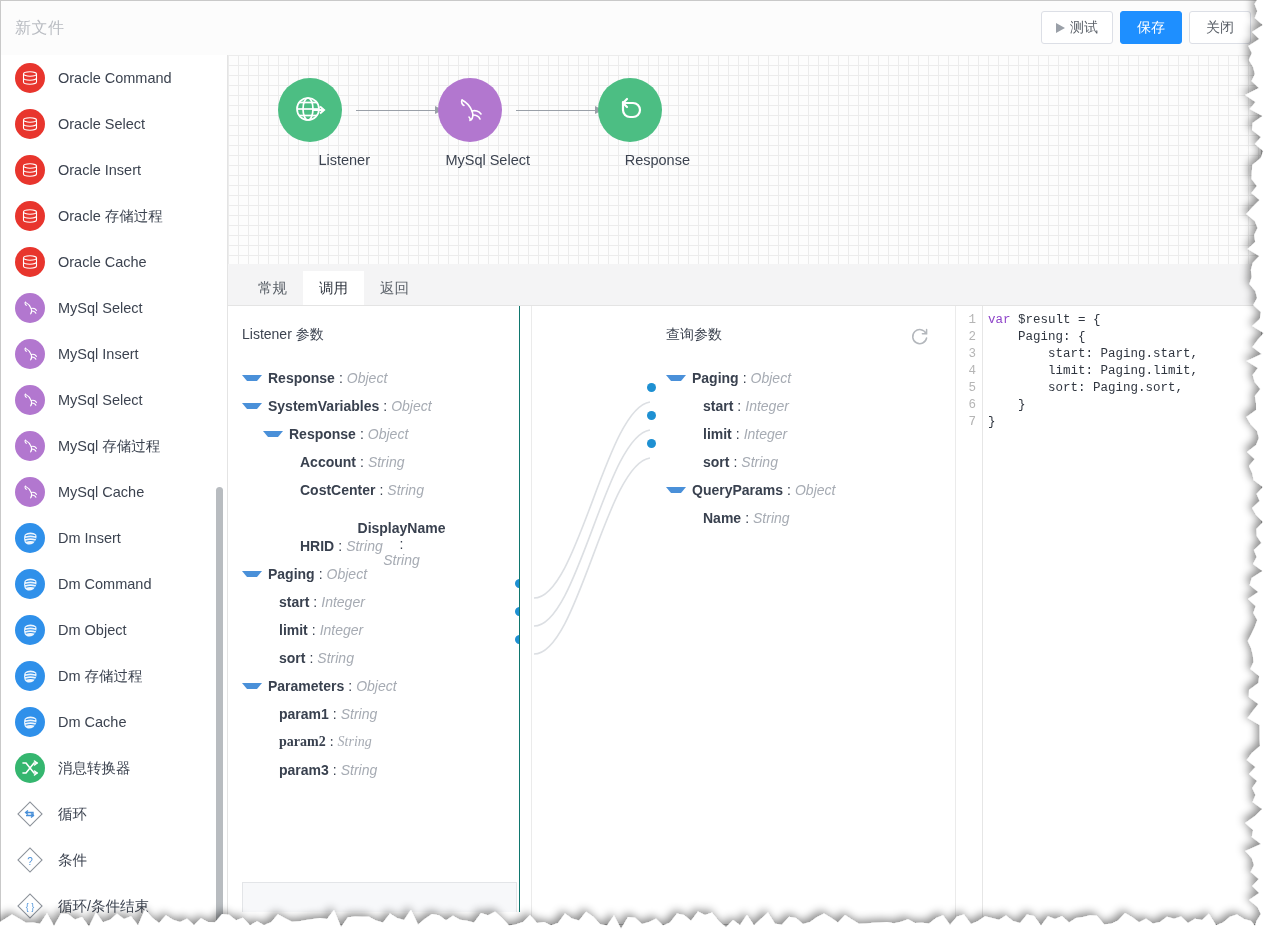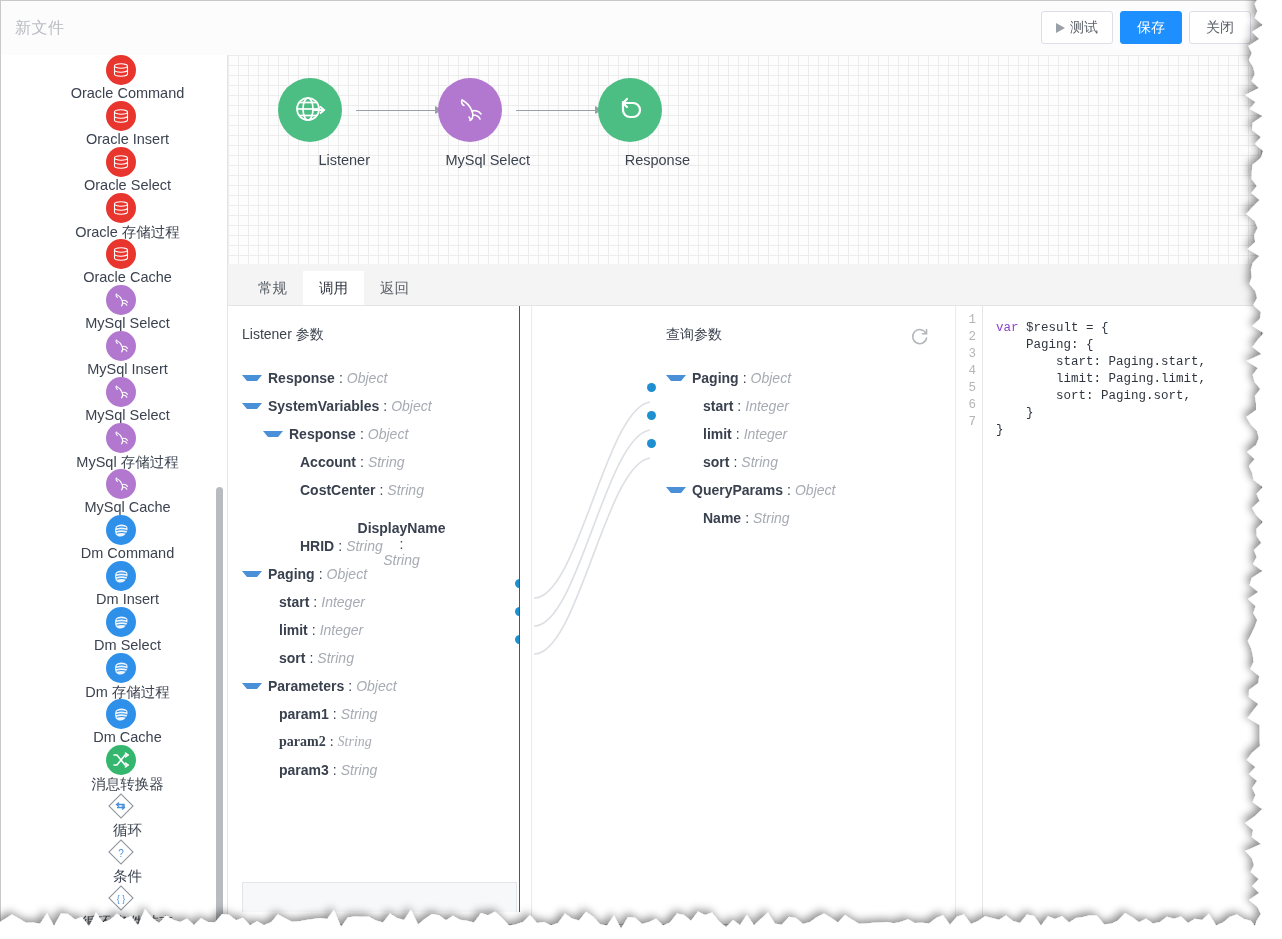--- a/index.html
+++ b/index.html
@@ -36,21 +36,20 @@
 
   
   .sidebar{
     position:absolute;left:0;top:54px;width:226px;bottom:0;
     background:#fff;border-right:1px solid #e4e4e4;overflow:hidden;
   }
   .sb-list{position:absolute;left:0;top:0;width:226px;}
   .sb-item{
     height:46px;display:flex;align-items:center;padding-left:14px;box-sizing:border-box;
     cursor:pointer;
-    flex-direction:column;
   }
   .sb-label{margin-left:13px;font-size:14.5px;color:#3c4350;white-space:nowrap;}
   .ico{width:30px;height:30px;border-radius:50%;display:flex;align-items:center;
        justify-content:center;flex:0 0 30px;}
   .ico svg{display:block;}
   .ico-plain{width:30px;height:30px;display:flex;align-items:center;justify-content:center;flex:0 0 30px;}
 
   .sb-scroll{
     position:absolute;right:4px;top:432px;width:7px;height:440px;border-radius:4px;
     background:#b8bcc0;cursor:pointer;
@@ -124,21 +123,21 @@
   
   .gutter{
     position:absolute;left:0;top:0;width:26px;bottom:0;background:#fff;border-right:1px solid #e6e6e6;
   }
   .gutter div{
     text-align:right;padding-right:6px;font-family:"Liberation Mono",monospace;
     font-size:12.5px;line-height:17px;color:#b5b5b5;
   }
   .codelines{position:absolute;left:32px;top:0;right:0;bottom:0;}
   .codelines pre{
-    margin:8px;font-family:"Liberation Mono",monospace;font-size:12.5px;line-height:17px;
+    margin:0;font-family:"Liberation Mono",monospace;font-size:12.5px;line-height:17px;
     color:#303640;white-space:pre;
   }
   .kw{color:#8e44c9;}
   .code-top-pad{height:6px;}
 
   .bottom-box{
     position:absolute;left:14px;bottom:0;width:275px;height:30px;
     background:#f7f8fa;border:1px solid #e3e5e8;border-bottom:none;box-sizing:border-box;
   }
 
@@ -175,31 +174,31 @@
           <span class="sb-label">Oracle Command</span>
         </div>
         <div class="sb-item">
           <span class="ico" style="background:#e8352d">
             <svg width="18" height="18" viewBox="0 0 18 18" fill="none" stroke="#fff" stroke-width="1.1">
               <ellipse cx="9" cy="5" rx="6.5" ry="2.2"></ellipse>
               <path d="M2.5 5 v4 a6.5 2.2 0 0 0 13 0 v-4"></path>
               <path d="M2.5 9 v4 a6.5 2.2 0 0 0 13 0 v-4"></path>
             </svg>
           </span>
-          <span class="sb-label">Oracle Insert</span>
+          <span class="sb-label">Oracle Select</span>
         </div>
         <div class="sb-item">
           <span class="ico" style="background:#e8352d">
             <svg width="18" height="18" viewBox="0 0 18 18" fill="none" stroke="#fff" stroke-width="1.1">
               <ellipse cx="9" cy="5" rx="6.5" ry="2.2"></ellipse>
               <path d="M2.5 5 v4 a6.5 2.2 0 0 0 13 0 v-4"></path>
               <path d="M2.5 9 v4 a6.5 2.2 0 0 0 13 0 v-4"></path>
             </svg>
           </span>
-          <span class="sb-label">Oracle Select</span>
+          <span class="sb-label">Oracle Insert</span>
         </div>
         <div class="sb-item">
           <span class="ico" style="background:#e8352d">
             <svg width="18" height="18" viewBox="0 0 18 18" fill="none" stroke="#fff" stroke-width="1.1">
               <ellipse cx="9" cy="5" rx="6.5" ry="2.2"></ellipse>
               <path d="M2.5 5 v4 a6.5 2.2 0 0 0 13 0 v-4"></path>
               <path d="M2.5 9 v4 a6.5 2.2 0 0 0 13 0 v-4"></path>
             </svg>
           </span>
           <span class="sb-label">Oracle 存储过程</span>
@@ -269,39 +268,39 @@
           </span>
           <span class="sb-label">MySql Cache</span>
         </div>
         <div class="sb-item">
           <span class="ico" style="background:#2f90ea">
             <svg width="19" height="19" viewBox="0 0 20 20" fill="none" stroke="#fff" stroke-width="1.2">
               <path d="M4 6 C7 3 13 3 16 6 C17 8 16 12 13 15 C10 17 6 17 4 14 C3 11 3 8 4 6 Z" fill="#fff" stroke="none" opacity="0.92"></path>
               <path d="M5 7 C8 6 12 6 15 7 M4.5 10 C8 9 12 9 15.5 10 M5 13 C8 12 12 12 15 13" stroke="#2f90ea" stroke-width="1.1"></path>
             </svg>
           </span>
-          <span class="sb-label">Dm Command</span>
+          <span class="sb-label">Dm Insert</span>
         </div>
         <div class="sb-item">
           <span class="ico" style="background:#2f90ea">
             <svg width="19" height="19" viewBox="0 0 20 20" fill="none" stroke="#fff" stroke-width="1.2">
               <path d="M4 6 C7 3 13 3 16 6 C17 8 16 12 13 15 C10 17 6 17 4 14 C3 11 3 8 4 6 Z" fill="#fff" stroke="none" opacity="0.92"></path>
               <path d="M5 7 C8 6 12 6 15 7 M4.5 10 C8 9 12 9 15.5 10 M5 13 C8 12 12 12 15 13" stroke="#2f90ea" stroke-width="1.1"></path>
             </svg>
           </span>
-          <span class="sb-label">Dm Insert</span>
+          <span class="sb-label">Dm Command</span>
         </div>
         <div class="sb-item">
           <span class="ico" style="background:#2f90ea">
             <svg width="19" height="19" viewBox="0 0 20 20" fill="none" stroke="#fff" stroke-width="1.2">
               <path d="M4 6 C7 3 13 3 16 6 C17 8 16 12 13 15 C10 17 6 17 4 14 C3 11 3 8 4 6 Z" fill="#fff" stroke="none" opacity="0.92"></path>
               <path d="M5 7 C8 6 12 6 15 7 M4.5 10 C8 9 12 9 15.5 10 M5 13 C8 12 12 12 15 13" stroke="#2f90ea" stroke-width="1.1"></path>
             </svg>
           </span>
-          <span class="sb-label">Dm Select</span>
+          <span class="sb-label">Dm Object</span>
         </div>
         <div class="sb-item">
           <span class="ico" style="background:#2f90ea">
             <svg width="19" height="19" viewBox="0 0 20 20" fill="none" stroke="#fff" stroke-width="1.2">
               <path d="M4 6 C7 3 13 3 16 6 C17 8 16 12 13 15 C10 17 6 17 4 14 C3 11 3 8 4 6 Z" fill="#fff" stroke="none" opacity="0.92"></path>
               <path d="M5 7 C8 6 12 6 15 7 M4.5 10 C8 9 12 9 15.5 10 M5 13 C8 12 12 12 15 13" stroke="#2f90ea" stroke-width="1.1"></path>
             </svg>
           </span>
           <span class="sb-label">Dm 存储过程</span>
         </div>

